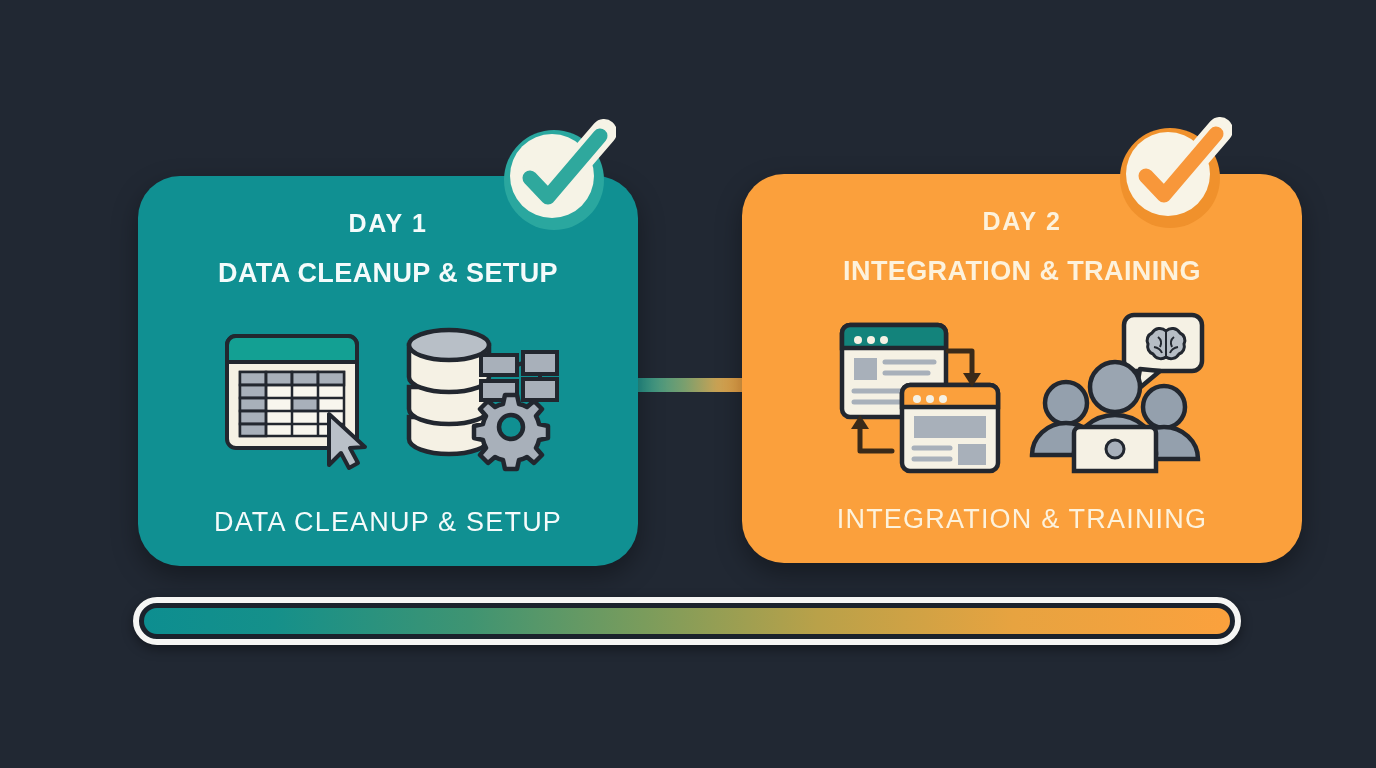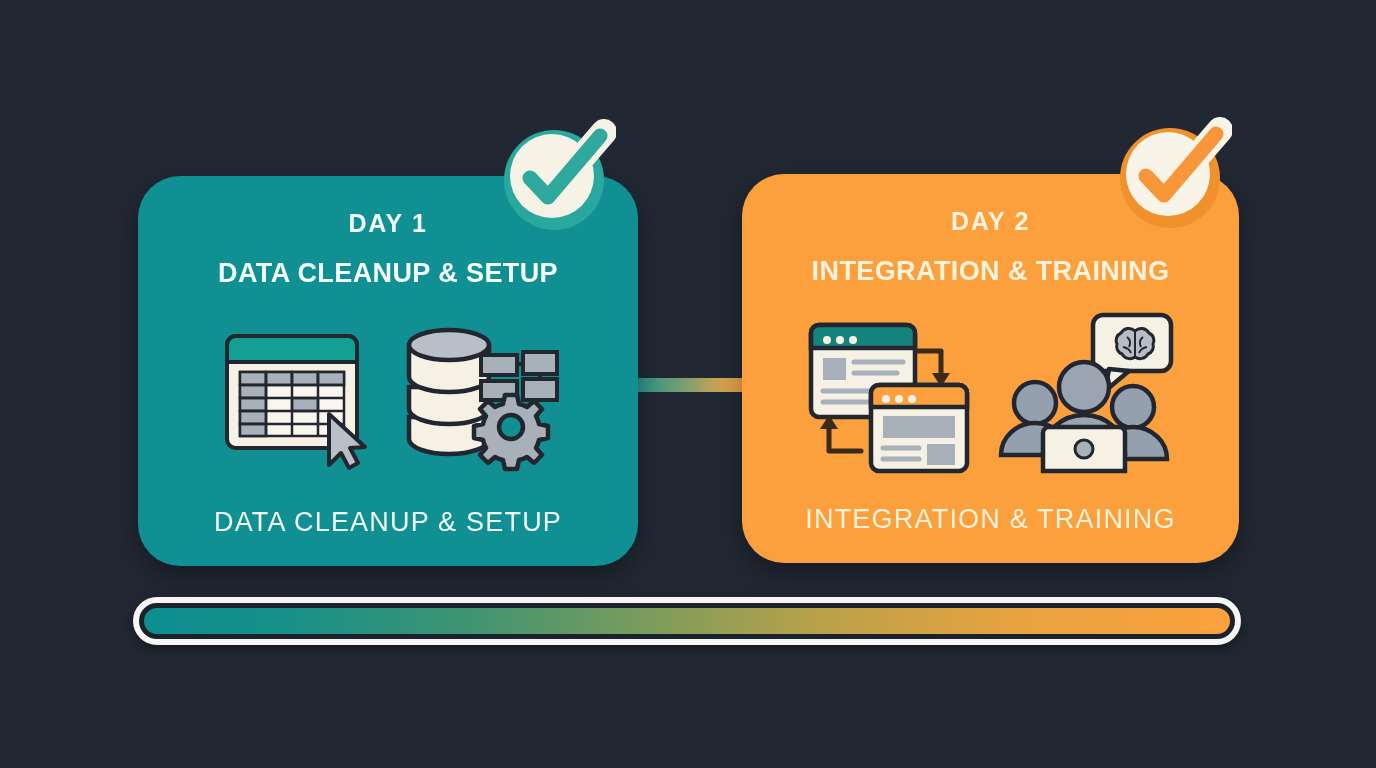--- a/index.html
+++ b/index.html
@@ -29,21 +29,21 @@
   #card-day1 {
     left: 138px;
     top: 176px;
     width: 500px;
     height: 390px;
     background: #109092;
   }
   #card-day2 {
     left: 742px;
     top: 174px;
-    width: 497px;
+    width: 560px;
     height: 389px;
     background: #fba03c;
   }
 
   .card-day-label {
     position: absolute;
     left: 0; right: 0;
     top: 33px;
     text-align: center;
     font-size: 25px;

